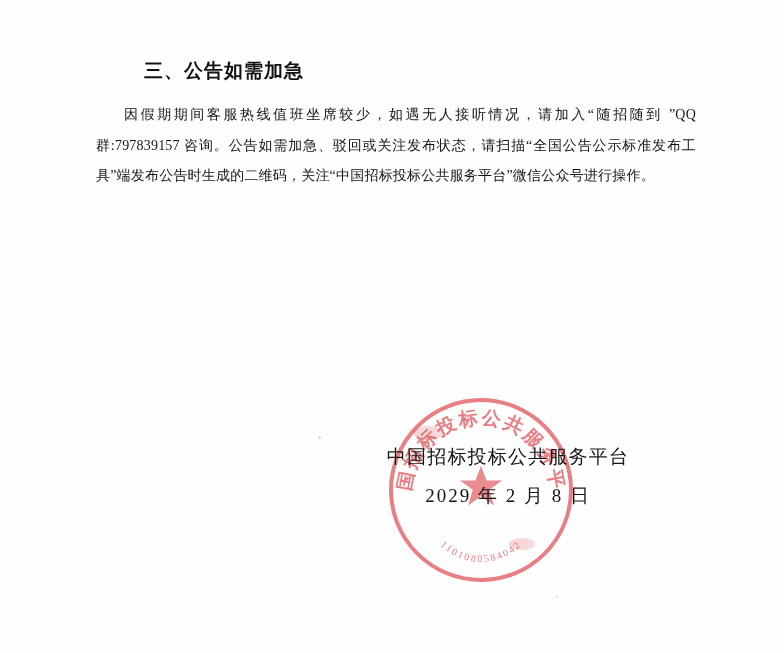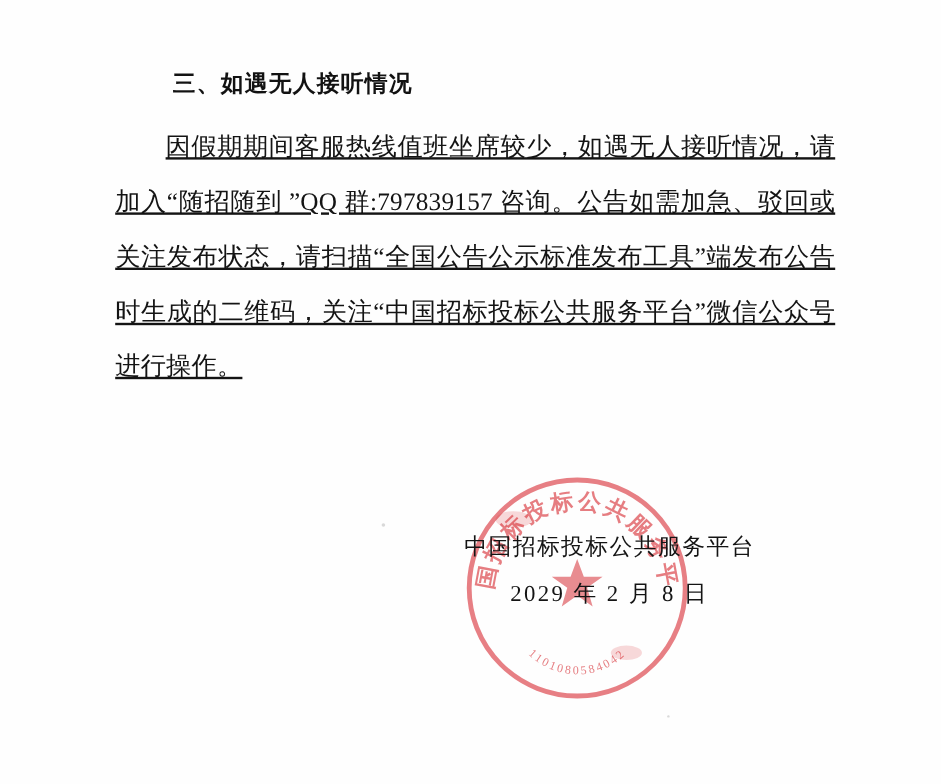--- a/index.html
+++ b/index.html
@@ -27,29 +27,28 @@
     width: 600px;
   }
   .section-heading {
     font-size: 19px;
     letter-spacing: 1px;
     margin: 0 0 14px 48px;
     line-height: 1.6;
     color: #121212;
   }
   .body-paragraph {
-    font-size: 21px;
+    font-size: 14px;
     line-height: 2.18;
     text-align: justify;
     text-justify: inter-ideograph;
     text-indent: 2em;
     margin: 0;
     color: #141414;
     letter-spacing: 0.2px;
-    text-decoration: underline;
   }
   .signature-block {
     position: absolute;
     right: 136px;
     top: 440px;
     width: 280px;
     text-align: center;
   }
   .org-name {
     font-size: 19px;
@@ -123,21 +122,21 @@
     background: rgba(150, 150, 150, 0.35);
     border-radius: 50%;
   }
 </style>
 </head>
 <body>
 
 <div class="page">
 
   <div class="content">
-    <h2 class="section-heading">三、如遇无人接听情况</h2>
+    <h2 class="section-heading">三、公告如需加急</h2>
     <p class="body-paragraph">因假期期间客服热线值班坐席较少，如遇无人接听情况，请加入“随招随到 ”QQ 群:797839157 咨询。公告如需加急、驳回或关注发布状态，请扫描“全国公告公示标准发布工具”端发布公告时生成的二维码，关注“中国招标投标公共服务平台”微信公众号进行操作。</p>
   </div>
 
   <div class="seal">
     <div class="seal-ring"></div>
 
     <svg class="seal-arc-text" viewBox="0 0 184 184">
       <defs>
         <path id="arcTop" d="M 22,96 A 70,70 0 0 1 162,96"></path>
       </defs>

